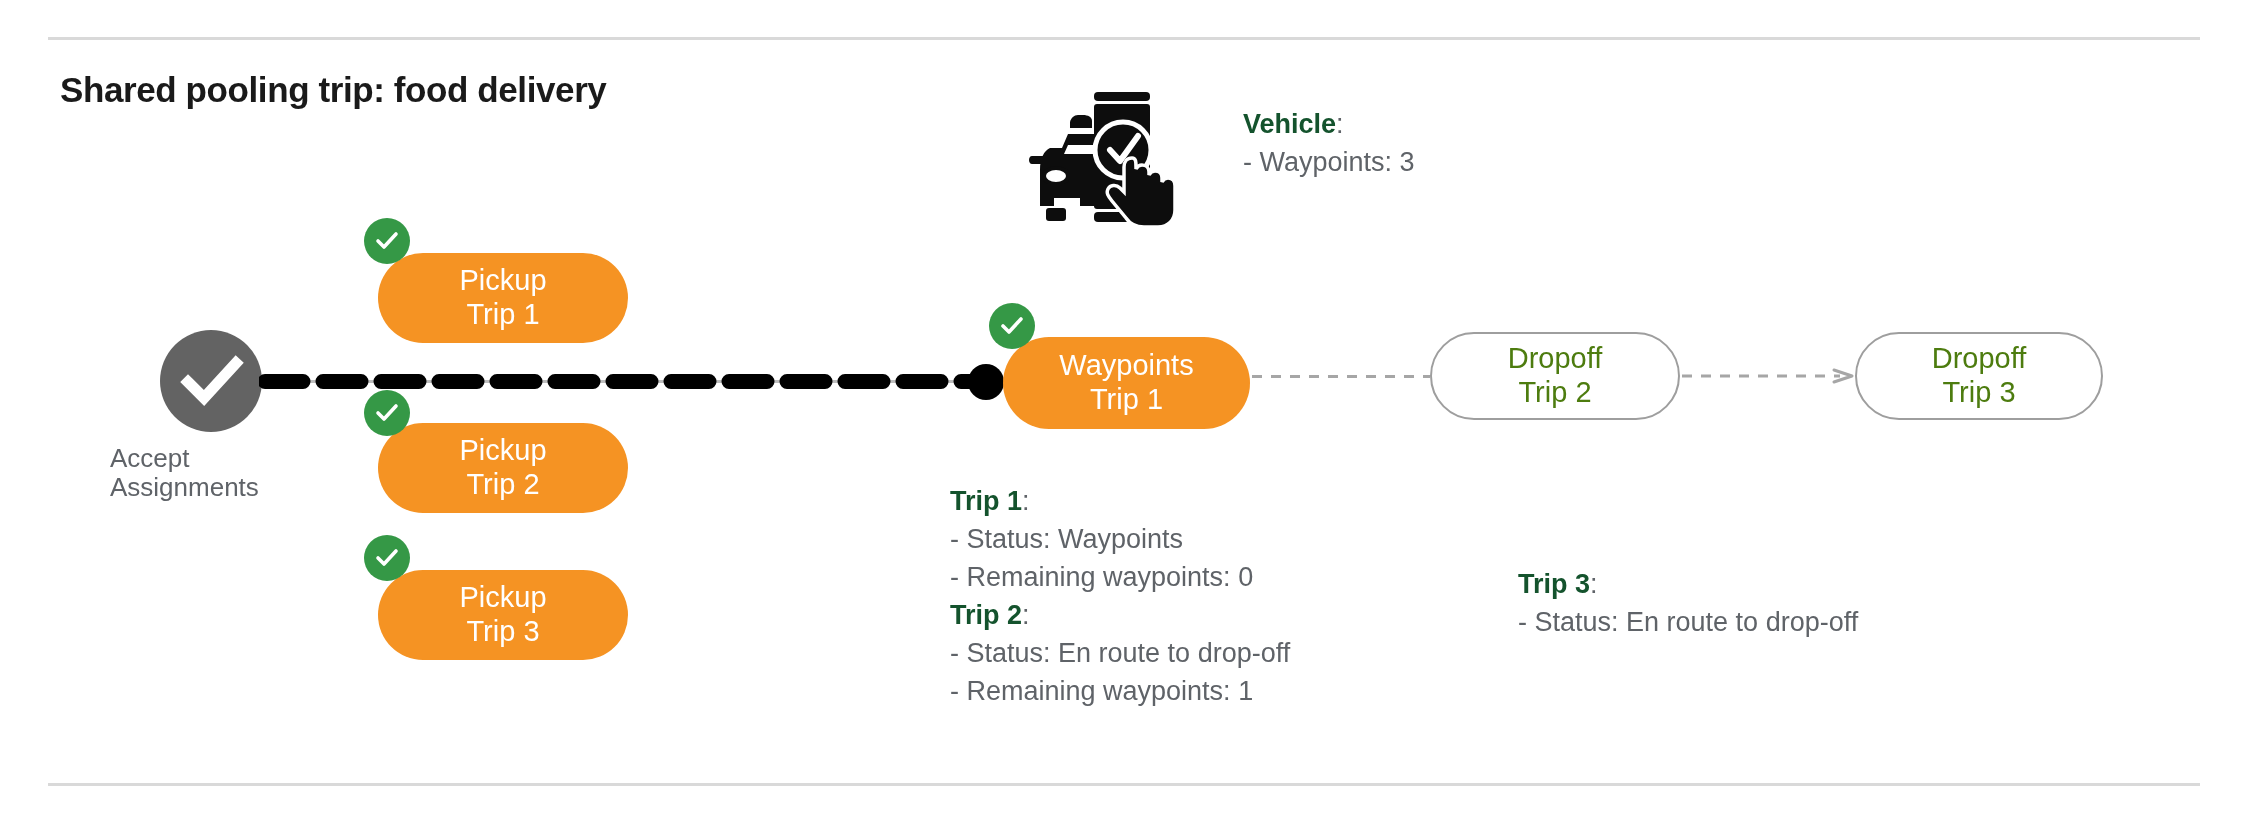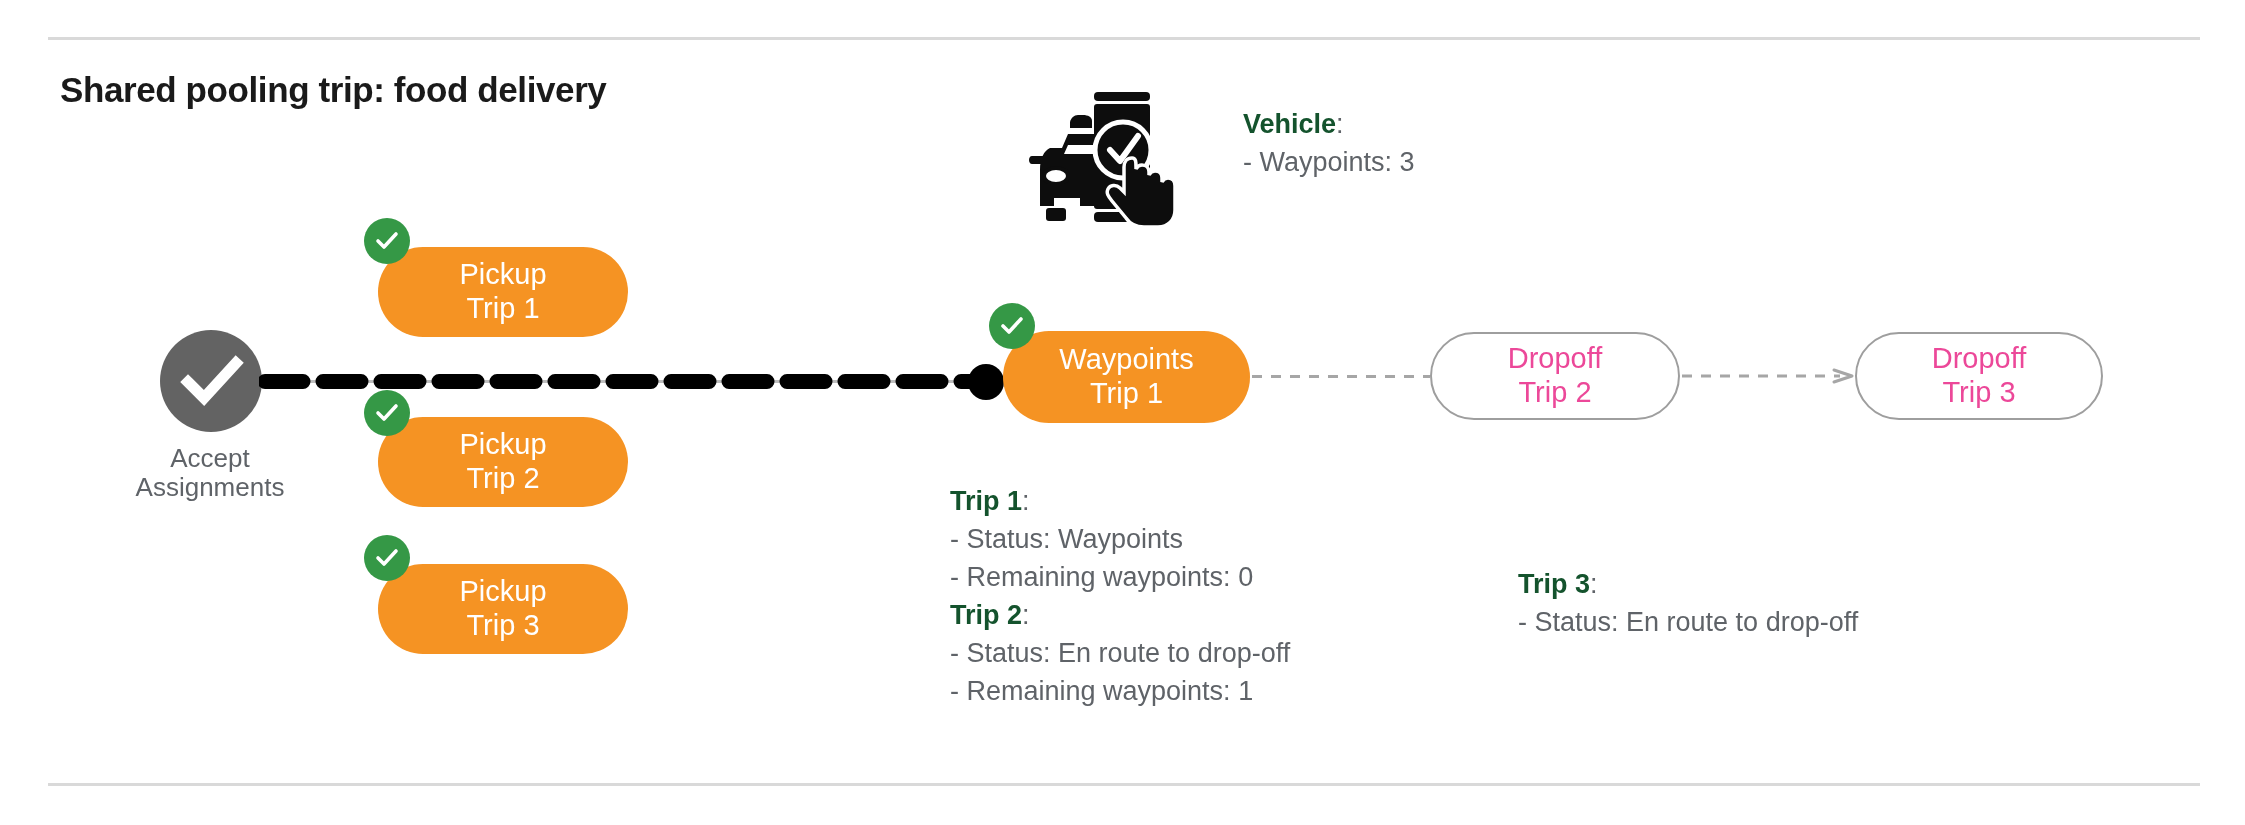--- a/index.html
+++ b/index.html
@@ -51,21 +51,21 @@
     height: 102px;
     border-radius: 50%;
     background: #636363;
   }
   .accept-node svg { display: block; }
   .accept-label {
     position: absolute;
     left: 110px;
     top: 444px;
     width: 200px;
-    text-align: center;
+    text-align: left;
     font-size: 26px;
     line-height: 1.1;
     color: #5f6368;
   }
   .accept-label span { display: block; }
 
   
   .thick-connector {
     position: absolute;
     left: 259px;
@@ -95,25 +95,26 @@
     align-items: center;
     justify-content: center;
     line-height: 1.16;
     white-space: nowrap;
   }
   .pill .l1, .pill .l2 { display: block; }
   .pill-orange {
     background: #F59323;
     color: #ffffff;
     font-size: 29px;
+    margin-top: 6px;
   }
   .pill-ghost {
     background: #ffffff;
     border: 2px solid #9e9e9e;
-    color: #ec4899;
+    color: #4d7c0f;
     font-size: 29px;
   }
 
   .pill-pickup1   { left: 378px;  top: 247px; width: 250px; height: 90px; }
   .pill-pickup2   { left: 378px;  top: 417px; width: 250px; height: 90px; }
   .pill-pickup3   { left: 378px;  top: 564px; width: 250px; height: 90px; }
   .pill-complete  { left: 1003px; top: 331px; width: 247px; height: 92px; }
   .pill-dropoff2  { left: 1430px; top: 332px; width: 250px; height: 88px; }
   .pill-dropoff3  { left: 1855px; top: 332px; width: 248px; height: 88px; }
 

